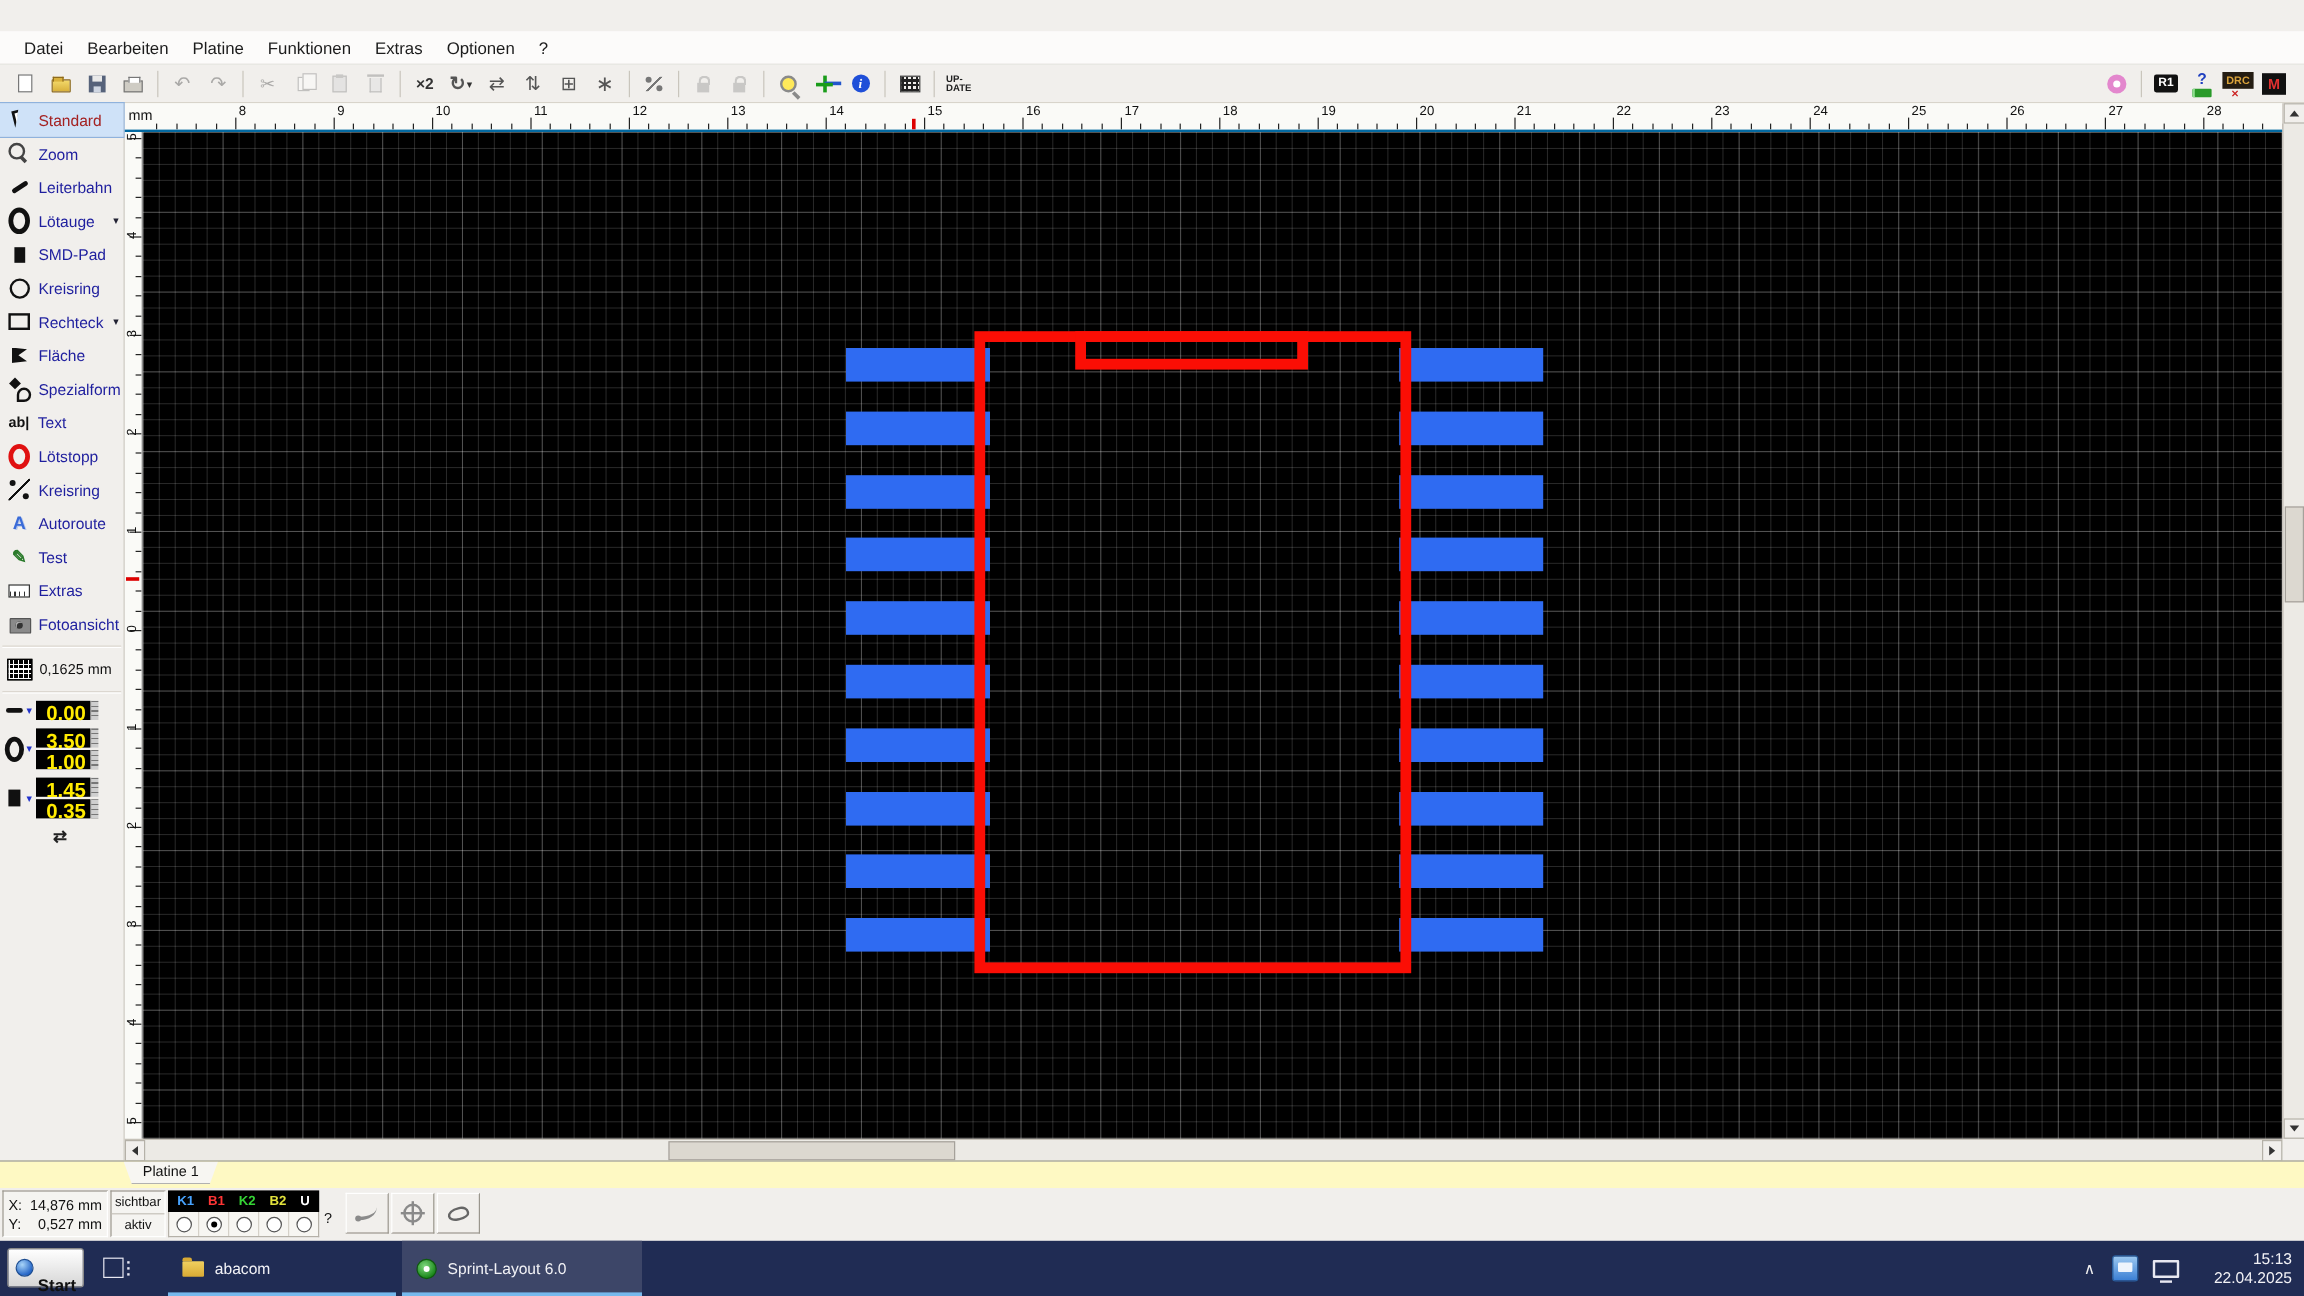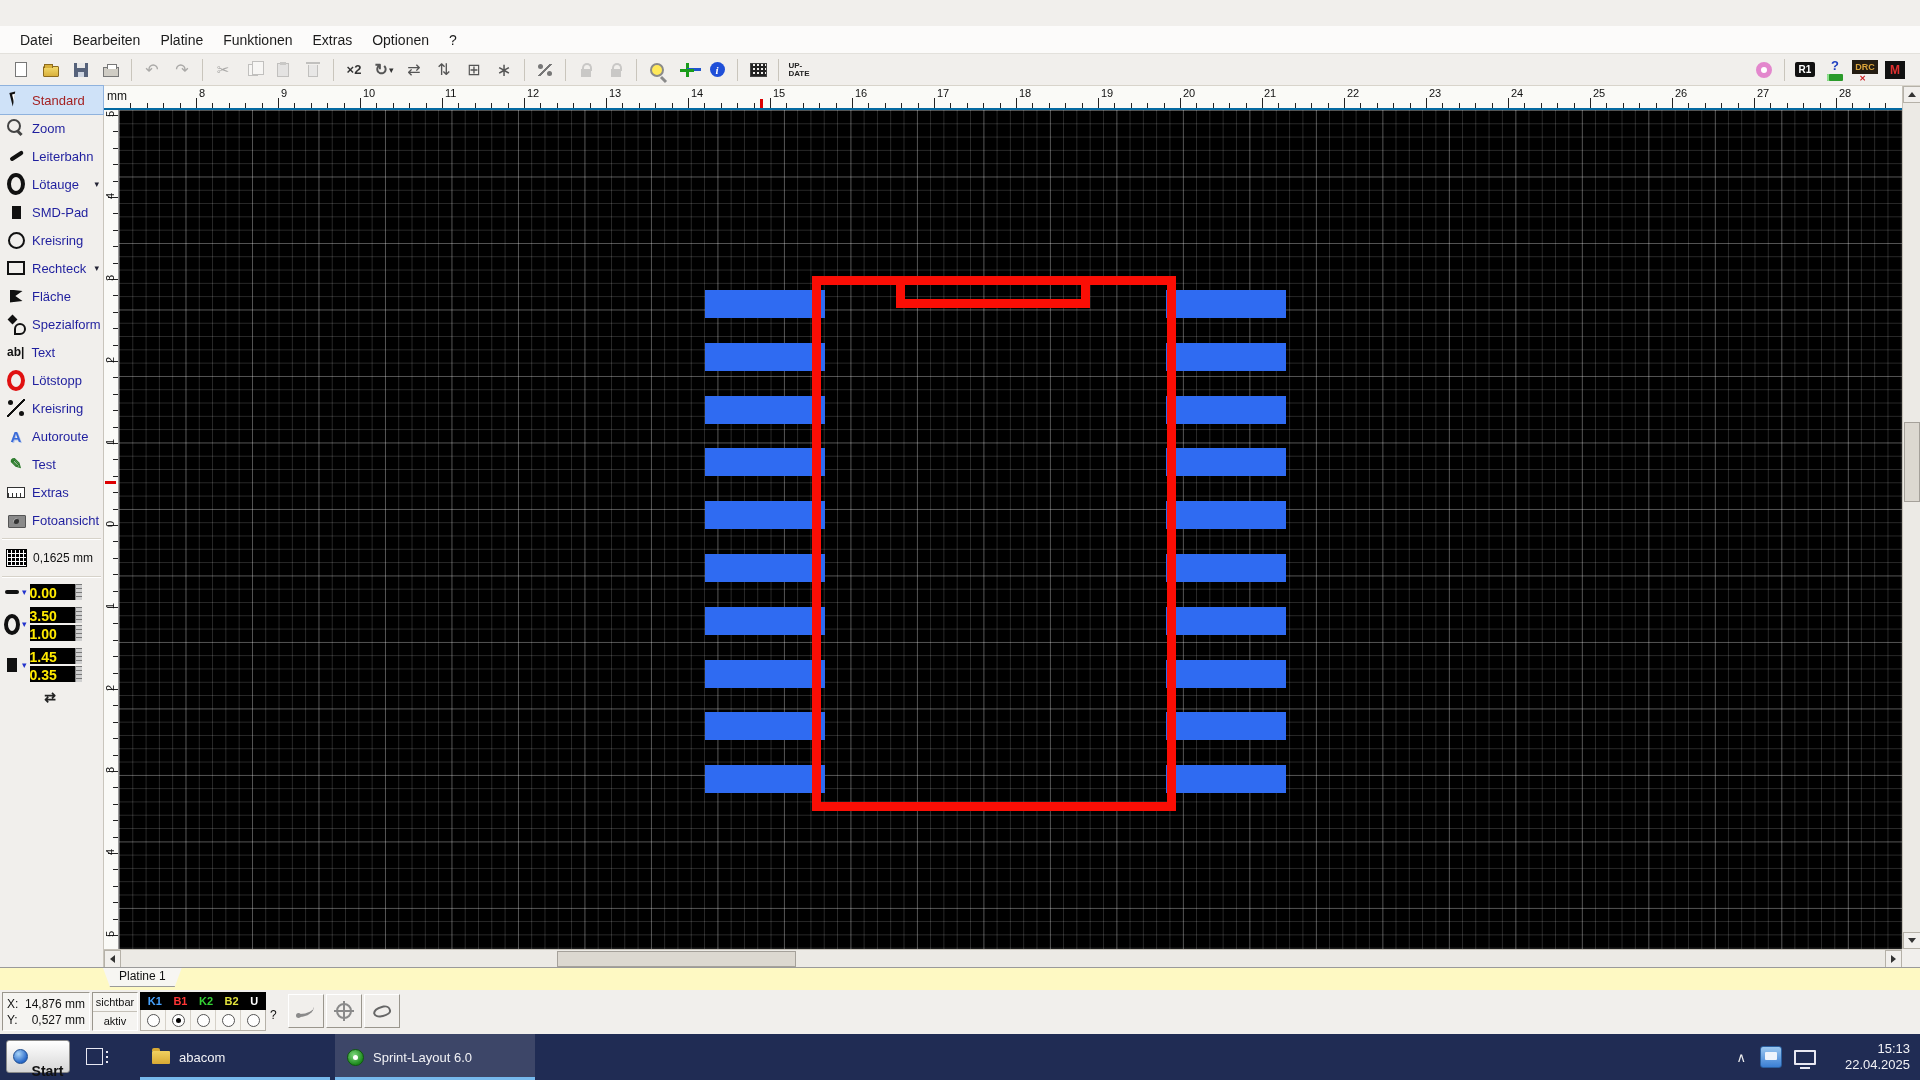--- a/index.html
+++ b/index.html
@@ -138,21 +138,21 @@
 
   #params { padding:2px 0 0 4px; position:relative; }
   .prow { display:flex; align-items:center; margin-bottom:7px; }
   .picon { width:16px; display:flex; align-items:center; justify-content:center; flex:none; }
   .p-track::before { content:""; width:14px; height:4px; background:#111; border-radius:2px; }
   .p-pad::before { content:""; width:13px; height:13px; border:4px solid #111; border-radius:50%; }
   .p-smd::before { content:""; width:10px; height:14px; background:#111; }
   .pdd { font-size:9px; color:#2233cc; margin:0 3px 0 2px; }
   .vcol { display:flex; flex-direction:column; gap:2px; }
   .vbox { display:flex; width:52px; height:16px; }
-  .vtext { flex:1; background:#000; color:#ffea00; font-size:14px; font-weight:bold; padding:1px 3px 0 0; }
+  .vtext { flex:1; background:#000; color:#ffea00; font-size:17px; font-weight:bold; text-align:right; padding:1px 3px 0 0; }
   .vspin { width:7px; background:repeating-linear-gradient(0deg,#cfcfcf 0 3px,#777 3px 4px); border-left:1px solid #888; }
   #swap-row { display:flex; justify-content:center; width:92px; }
   .p-swap { font-size:14px; color:#222; font-weight:bold; }
 
   
   #workspace { position:absolute; left:104px; top:0; width:1816px; height:881px; }
   #ruler-top { position:absolute; left:0; top:0; width:1816px; height:24px; background:#fafaf7; border-bottom:2px solid #0369a1; overflow:hidden; }
   #ruler-unit { position:absolute; left:3px; top:3px; font-size:12px; color:#111; }
   .htick { position:absolute; bottom:0; width:1px; background:#222; }
   .htick.minor { height:5px; } .htick.major { height:10px; }

